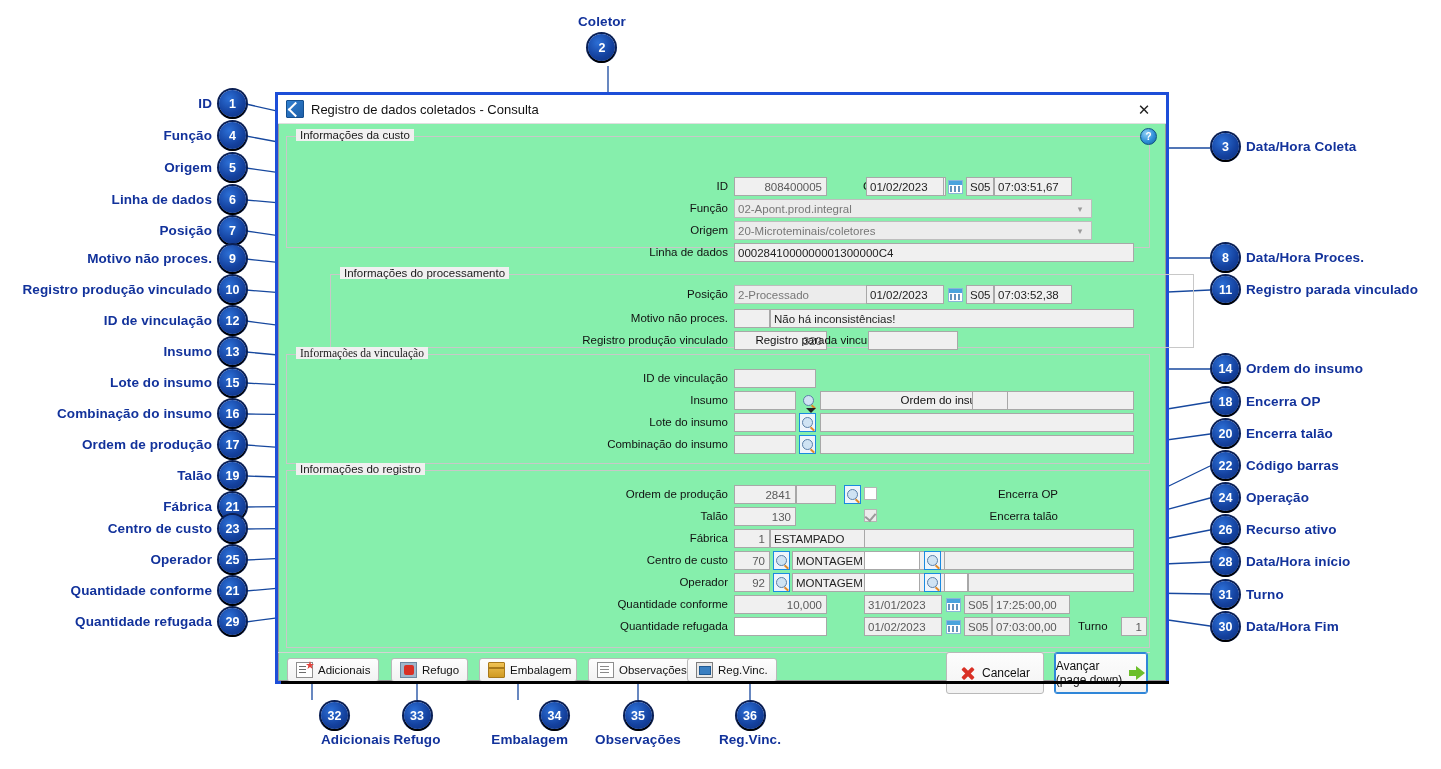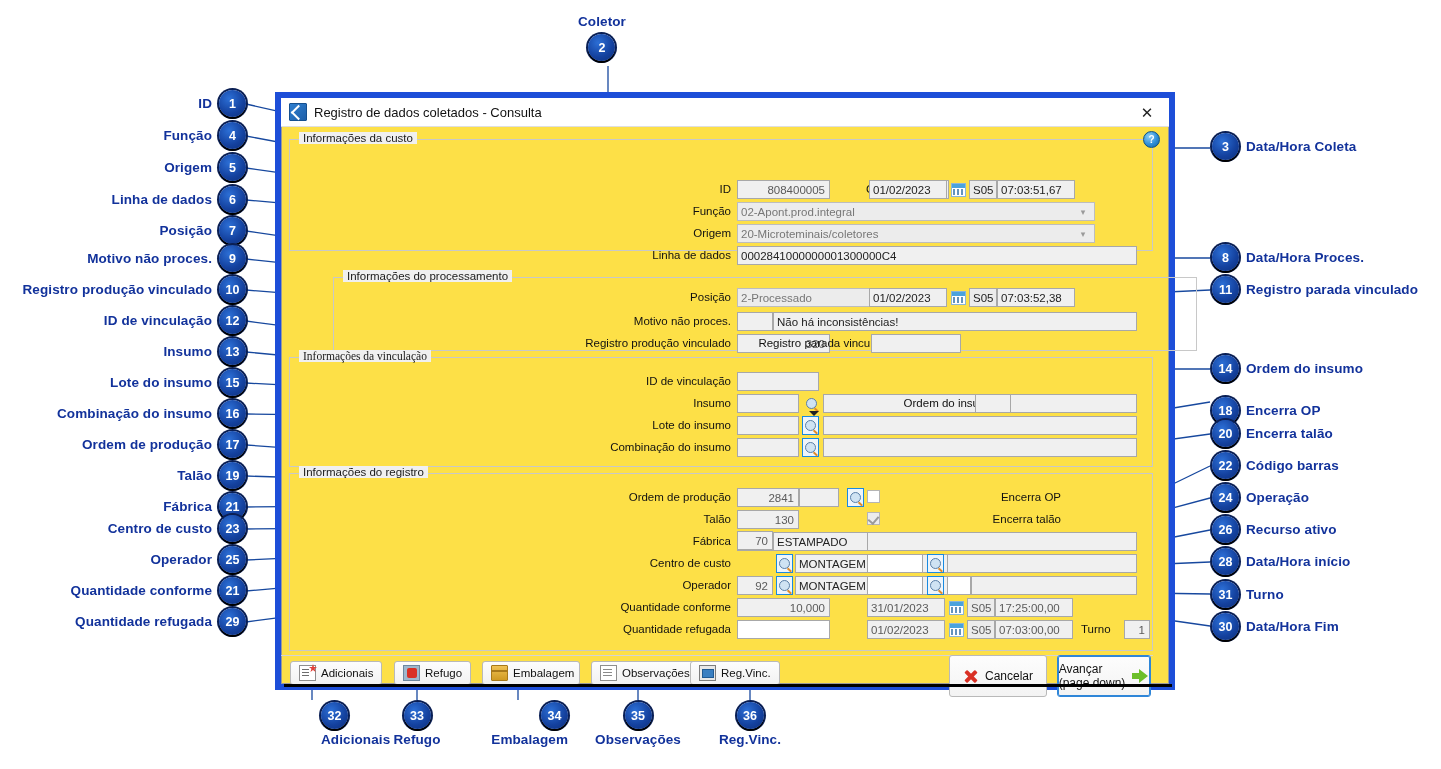--- a/index.html
+++ b/index.html
@@ -22,21 +22,21 @@
   }
   .ann.left .bub{margin-left:7px;}
   .ann.right .bub{margin-right:7px;}
   .ann.below{flex-direction:column;}
   .ann.below .bub{margin-bottom:3px;}
   svg.leader{position:absolute;left:0;top:0;width:1441px;height:769px;z-index:5;pointer-events:none;}
 
   
   .win{
     position:absolute;left:275px;top:92px;width:888px;height:586px;
-    background:#fde047;border:6px solid #1d4ed8;
+    background:#86efac;border:3px solid #1d4ed8;
     box-shadow:0 0 0 1px #9a9a9a inset;
     z-index:20;
   }
   .win::after{content:"";position:absolute;left:3px;right:-3px;bottom:-3px;height:3px;background:#000;}
   .titlebar{
     height:28px;background:#ffffff;border-bottom:1px solid #dfdfdf;
     display:flex;align-items:center;padding:0 4px 0 8px;
   }
   .app-ico{
     width:16px;height:16px;flex:0 0 auto;margin-right:7px;
@@ -309,21 +309,21 @@
     <span class="ann-label">Data/Hora Proces.</span>
   </div>
 <div class="ann right" style="left:1212px;top:276px;">
   <span class="bub">11</span>
     <span class="ann-label">Registro parada vinculado</span>
   </div>
 <div class="ann right" style="left:1212px;top:355px;">
   <span class="bub">14</span>
     <span class="ann-label">Ordem do insumo</span>
   </div>
-<div class="ann right" style="left:1212px;top:397px;">
+<div class="ann right" style="left:1212px;top:388px;">
   <span class="bub">18</span>
     <span class="ann-label">Encerra OP</span>
   </div>
 <div class="ann right" style="left:1212px;top:420px;">
   <span class="bub">20</span>
     <span class="ann-label">Encerra talão</span>
   </div>
 <div class="ann right" style="left:1212px;top:452px;">
   <span class="bub">22</span>
     <span class="ann-label">Código barras</span>
@@ -469,21 +469,21 @@
     </div>
 
     <div class="lab" style="left:350px;top:386px;width:100px;">Talão</div>
     <div class="fld r ro" style="left:456px;top:383px;width:62px;">130</div>
 
     <div class="lab" style="left:350px;top:408px;width:100px;">Fábrica</div>
     <div class="fld r ro" style="left:456px;top:405px;width:36px;">1</div>
     <div class="fld ro dark" style="left:492px;top:405px;width:226px;">ESTAMPADO</div>
 
     <div class="lab" style="left:330px;top:430px;width:120px;">Centro de custo</div>
-    <div class="fld r ro" style="left:456px;top:404px;width:36px;">70</div>
+    <div class="fld r ro" style="left:456px;top:427px;width:36px;">70</div>
     <div class="lkp" style="left:495px;top:427px;">
       <span class="glass"></span>
     </div>
     <div class="fld ro dark" style="left:514px;top:427px;width:204px;">MONTAGEM</div>
 
     <div class="lab" style="left:350px;top:452px;width:100px;">Operador</div>
     <div class="fld r ro" style="left:456px;top:449px;width:36px;">92</div>
     <div class="lkp" style="left:495px;top:449px;">
       <span class="glass"></span>
     </div>

